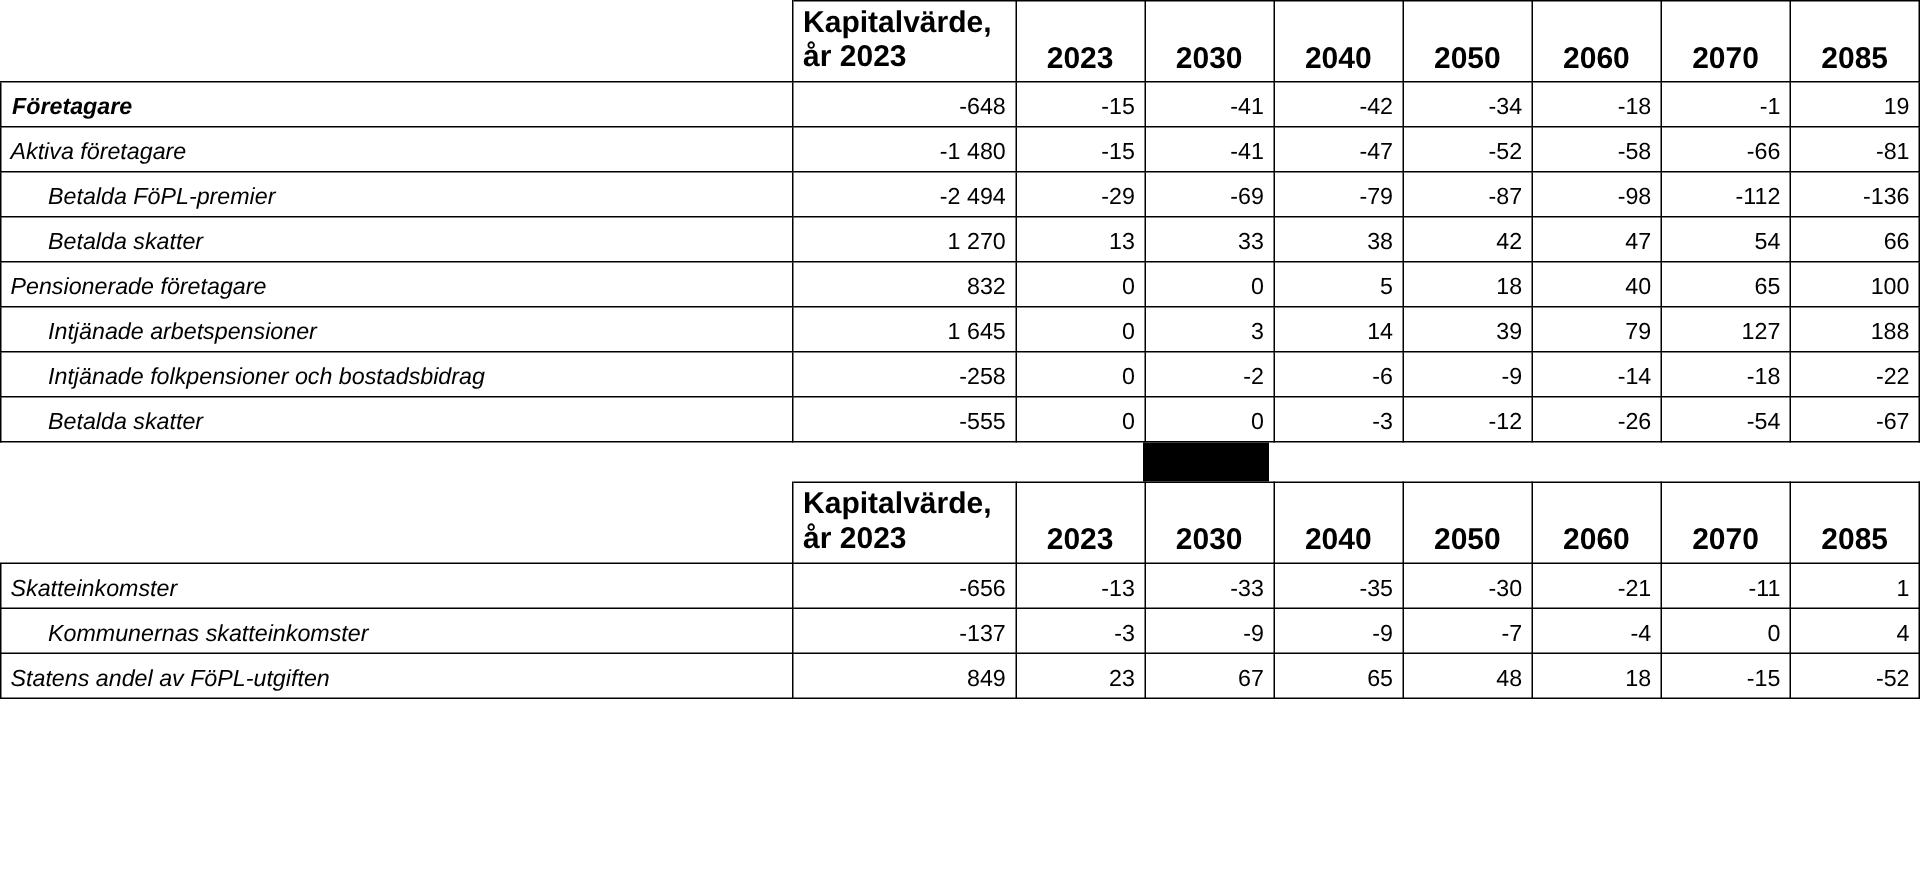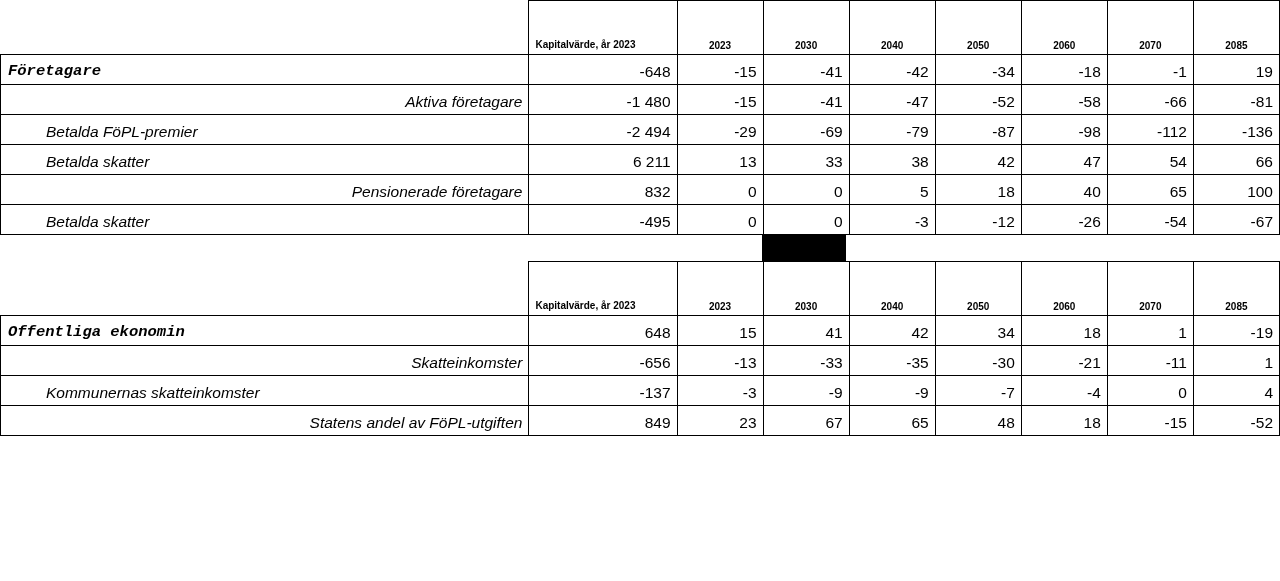--- a/index.html
+++ b/index.html
@@ -37,21 +37,21 @@
   
   col.c-label { width: 528px; }
   col.c-cap   { width: 148px; }
   col.c-year  { width: 86px; }
 
   thead th.hdr {
     font-weight: bold;
     text-align: center;
     vertical-align: bottom;
     height: 48px;
-    font-size: 10px;
+    font-size: 20px;
   }
   thead th.hdr-label {
     border-left: none;
     border-top: none;
     background: #ffffff;
   }
   thead th.hdr-cap {
     text-align: left;
     white-space: normal;
     line-height: 1.18;
@@ -61,24 +61,23 @@
     font-size: 15.5px;
   }
   td.lbl {
     text-align: left;
     font-style: italic;
   }
   tr.level0 td.lbl {
     font-weight: bold;
     font-style: italic;
     padding-left: 7px;
-    font-family: Liberation Mono, monospace;
-  }
-  tr.level1 td.lbl { font-style: italic; text-align: right; }
-  tr.level2 td.lbl { padding-left: 45px; font-style: italic; }
+  }
+  tr.level1 td.lbl { font-style: italic; }
+  tr.level2 td.lbl { padding-left: 31px; font-style: italic; }
 
   tr.datarow td { height: 24px; }
 
   
   .spacer-wrap {
     width: 1280px;
     height: 26px;
     position: relative;
   }
   .spacer-black {
@@ -152,43 +151,65 @@
         <td class="num">-29</td>
         <td class="num">-69</td>
         <td class="num">-79</td>
         <td class="num">-87</td>
         <td class="num">-98</td>
         <td class="num">-112</td>
         <td class="num">-136</td>
       </tr>
       <tr class="datarow level2">
         <td class="lbl">Betalda skatter</td>
-        <td class="num">6 211</td>
+        <td class="num">1 270</td>
         <td class="num">13</td>
         <td class="num">33</td>
         <td class="num">38</td>
         <td class="num">42</td>
         <td class="num">47</td>
         <td class="num">54</td>
         <td class="num">66</td>
       </tr>
       <tr class="datarow level1">
         <td class="lbl">Pensionerade företagare</td>
         <td class="num">832</td>
         <td class="num">0</td>
         <td class="num">0</td>
         <td class="num">5</td>
         <td class="num">18</td>
         <td class="num">40</td>
         <td class="num">65</td>
         <td class="num">100</td>
       </tr>
       <tr class="datarow level2">
+        <td class="lbl">Intjänade arbetspensioner</td>
+        <td class="num">1 645</td>
+        <td class="num">0</td>
+        <td class="num">3</td>
+        <td class="num">14</td>
+        <td class="num">39</td>
+        <td class="num">79</td>
+        <td class="num">127</td>
+        <td class="num">188</td>
+      </tr>
+      <tr class="datarow level2">
+        <td class="lbl">Intjänade folkpensioner och bostadsbidrag</td>
+        <td class="num">-258</td>
+        <td class="num">0</td>
+        <td class="num">-2</td>
+        <td class="num">-6</td>
+        <td class="num">-9</td>
+        <td class="num">-14</td>
+        <td class="num">-18</td>
+        <td class="num">-22</td>
+      </tr>
+      <tr class="datarow level2">
         <td class="lbl">Betalda skatter</td>
-        <td class="num">-495</td>
+        <td class="num">-555</td>
         <td class="num">0</td>
         <td class="num">0</td>
         <td class="num">-3</td>
         <td class="num">-12</td>
         <td class="num">-26</td>
         <td class="num">-54</td>
         <td class="num">-67</td>
       </tr>
     </tbody>
   </table>
@@ -216,31 +237,20 @@
         <th class="hdr">2023</th>
         <th class="hdr">2030</th>
         <th class="hdr">2040</th>
         <th class="hdr">2050</th>
         <th class="hdr">2060</th>
         <th class="hdr">2070</th>
         <th class="hdr">2085</th>
       </tr>
     </thead>
     <tbody>
-      <tr class="datarow level0">
-        <td class="lbl">Offentliga ekonomin</td>
-        <td class="num">648</td>
-        <td class="num">15</td>
-        <td class="num">41</td>
-        <td class="num">42</td>
-        <td class="num">34</td>
-        <td class="num">18</td>
-        <td class="num">1</td>
-        <td class="num">-19</td>
-      </tr>
       <tr class="datarow level1">
         <td class="lbl">Skatteinkomster</td>
         <td class="num">-656</td>
         <td class="num">-13</td>
         <td class="num">-33</td>
         <td class="num">-35</td>
         <td class="num">-30</td>
         <td class="num">-21</td>
         <td class="num">-11</td>
         <td class="num">1</td>

